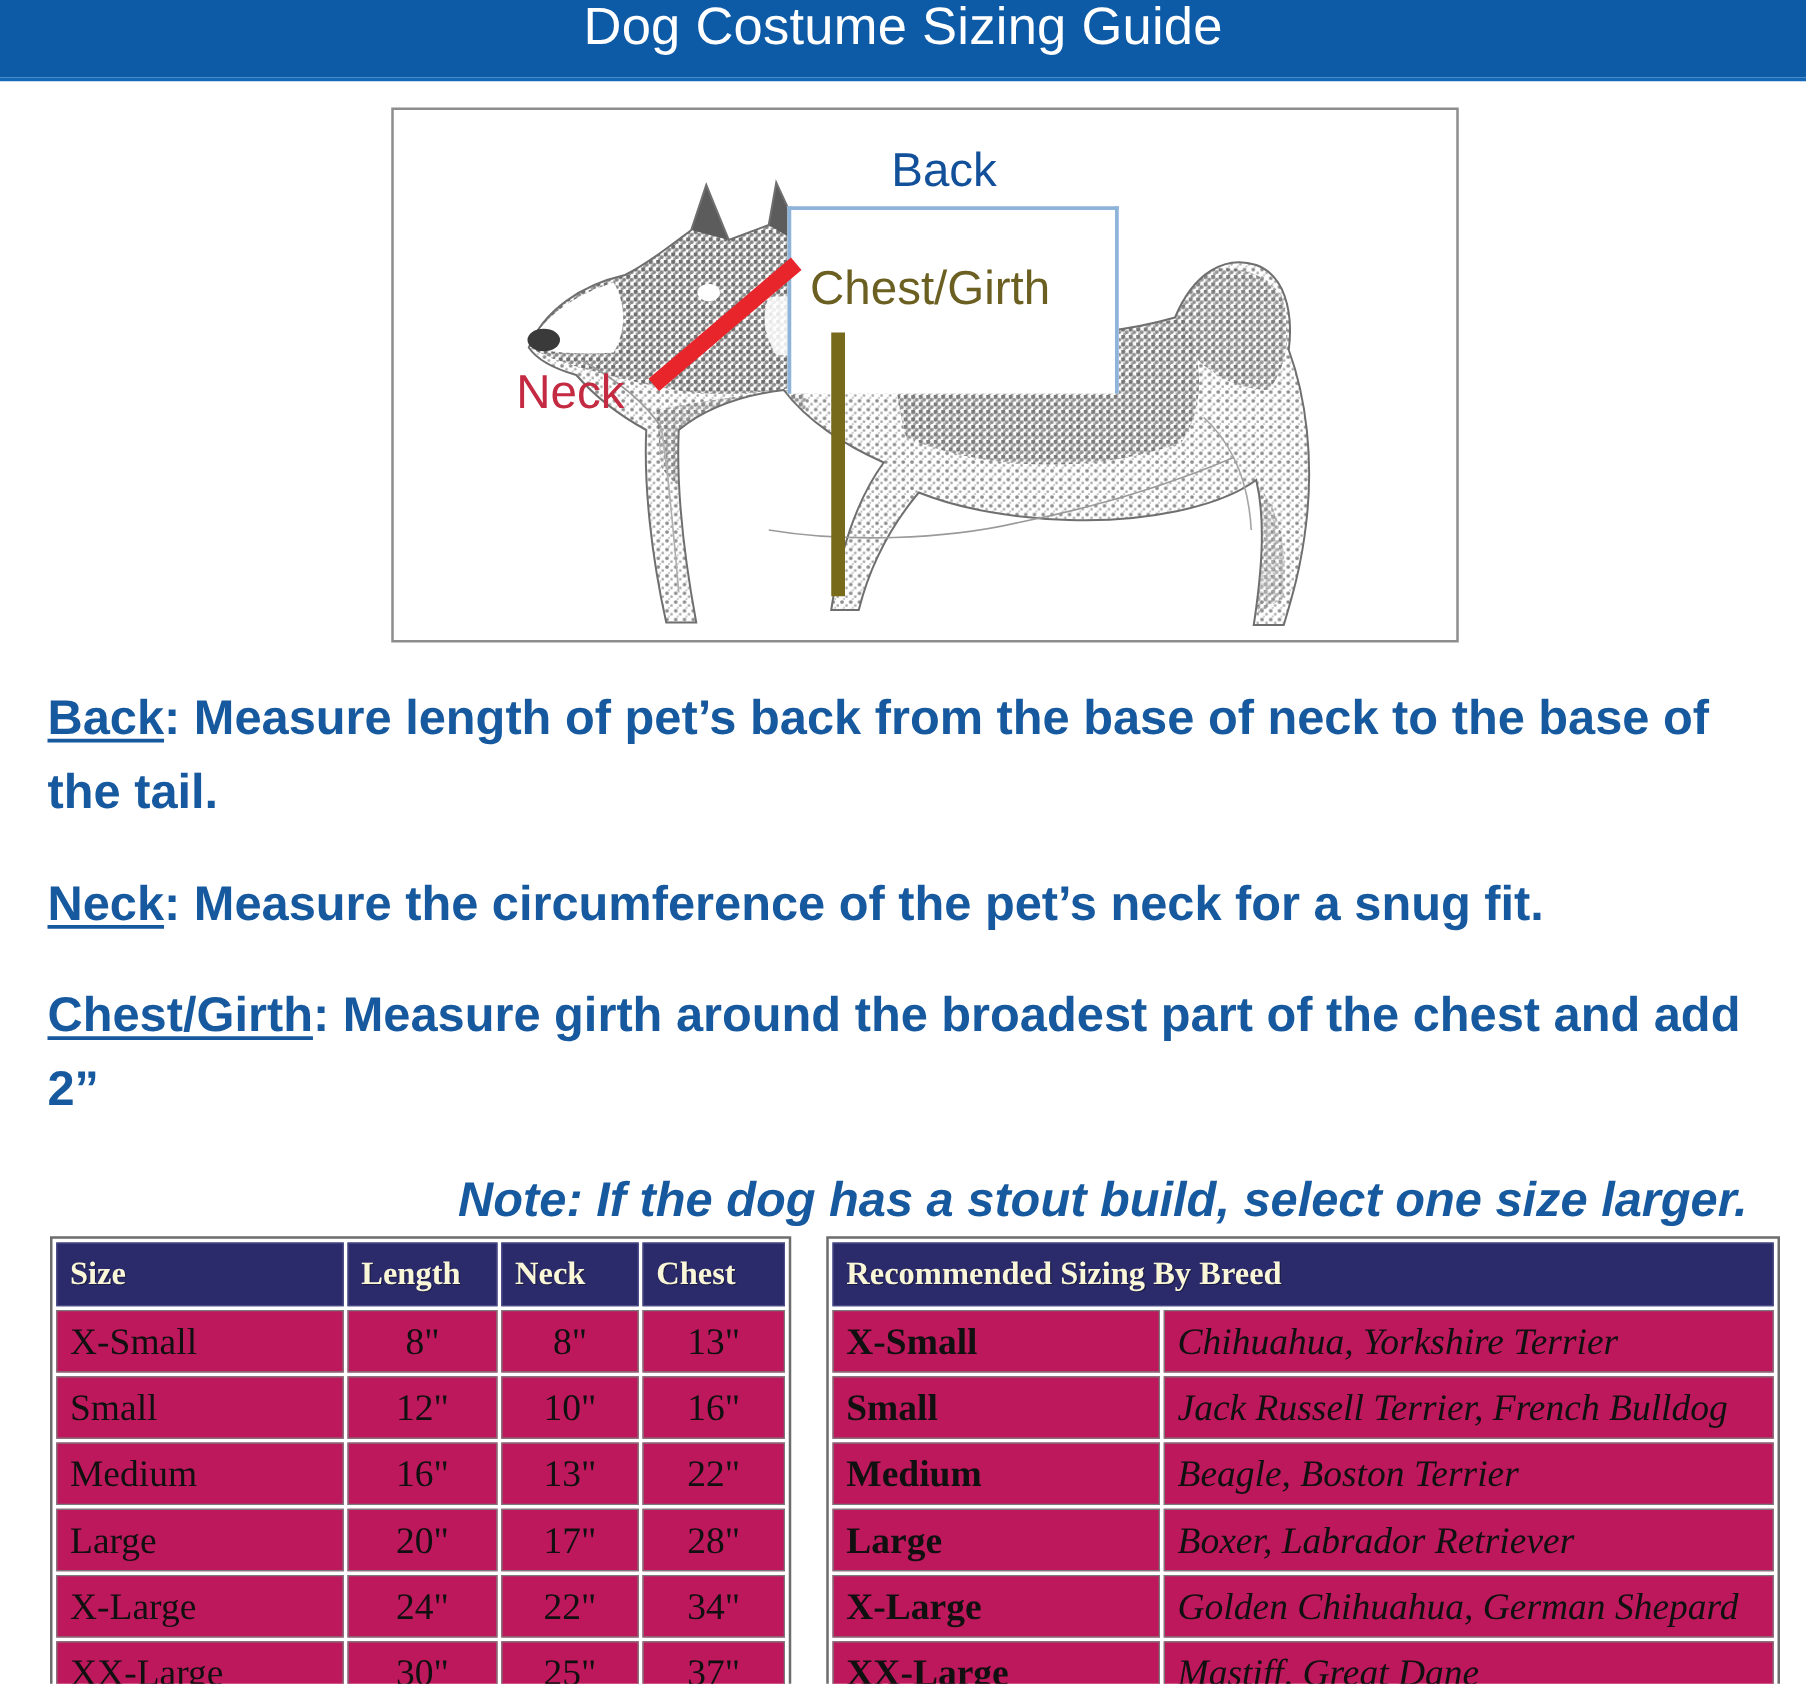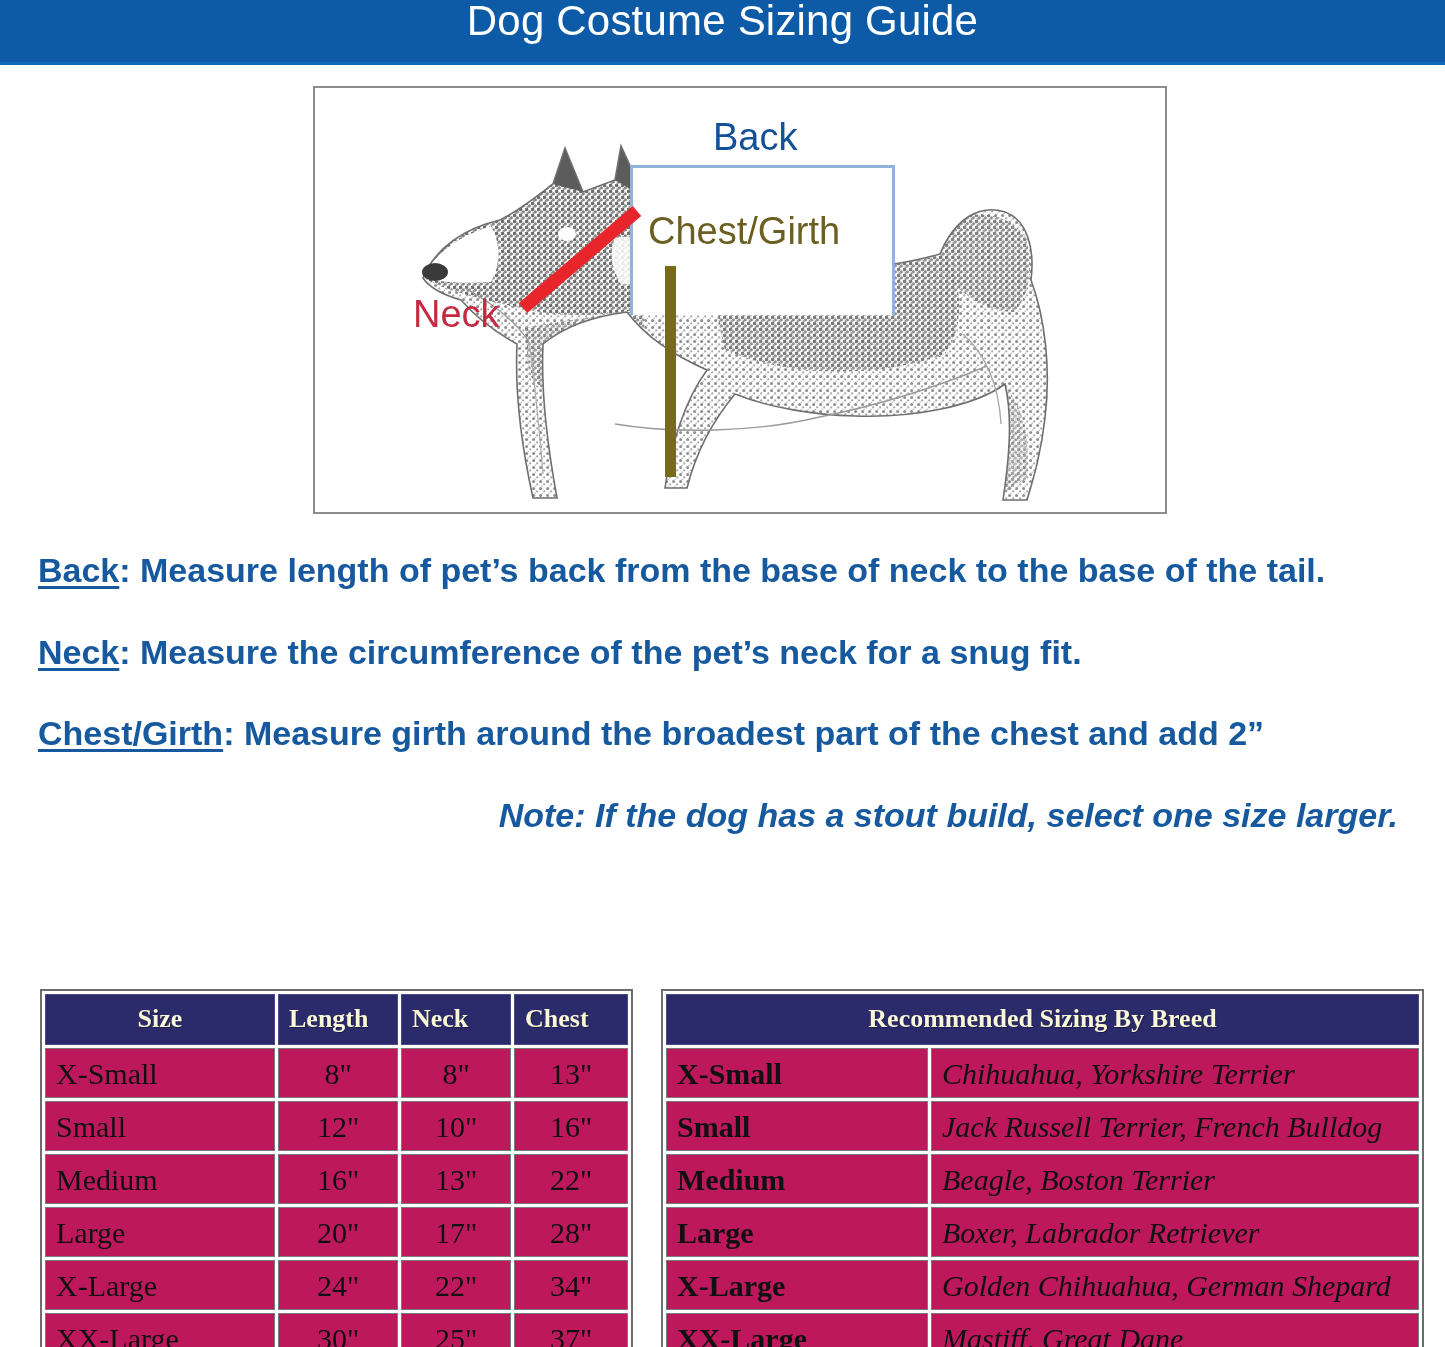--- a/index.html
+++ b/index.html
@@ -122,21 +122,21 @@
   
   .instructions {
     position: absolute;
     left: 38px;
     top: 545px;
     width: 1360px;
   }
   .instr-block {
     color: #17599E;
     font-family: "Liberation Sans", sans-serif;
-    font-size: 34px;
+    font-size: 39px;
     font-weight: bold;
     line-height: 1.52;
     margin-bottom: 30px;
   }
   .instr-block.note {
     font-style: italic;
     margin-bottom: 0;
     text-align: right;
   }
   .instr-term {
@@ -161,21 +161,21 @@
     border-spacing: 3px;
     background: #ffffff;
     font-family: "Liberation Serif", serif;
     border: 2px solid #6d6d6d;
   }
   table.guide th {
     background: #2B2B6B;
     color: #FAF6D8;
     font-weight: bold;
     font-size: 26px;
-    text-align: center;
+    text-align: left;
     padding: 9px 10px 10px 10px;
     border: 1px solid #4a4a86;
     text-shadow: 1px 1px 0 rgba(0,0,0,0.35);
     white-space: nowrap;
   }
   table.guide th.center { text-align: left; }
   table.guide td {
     background: #be185d;
     color: #101010;
     font-size: 30px;

